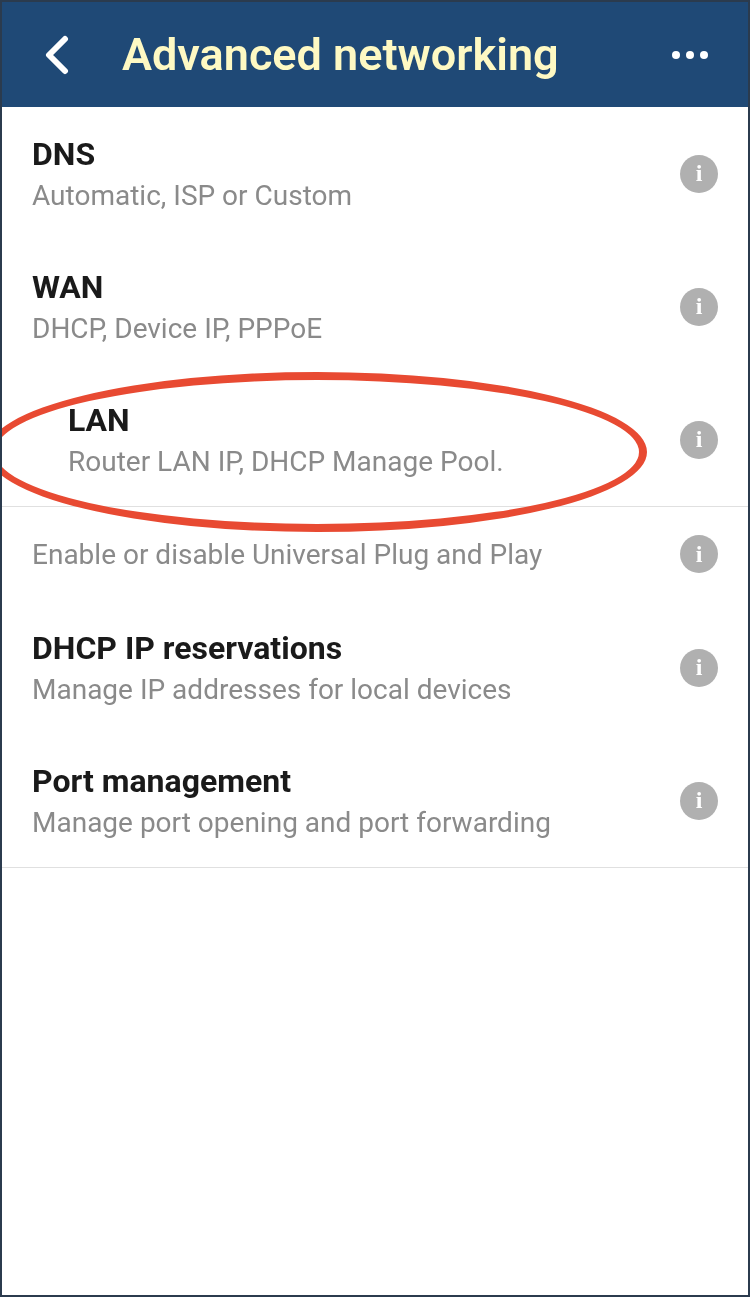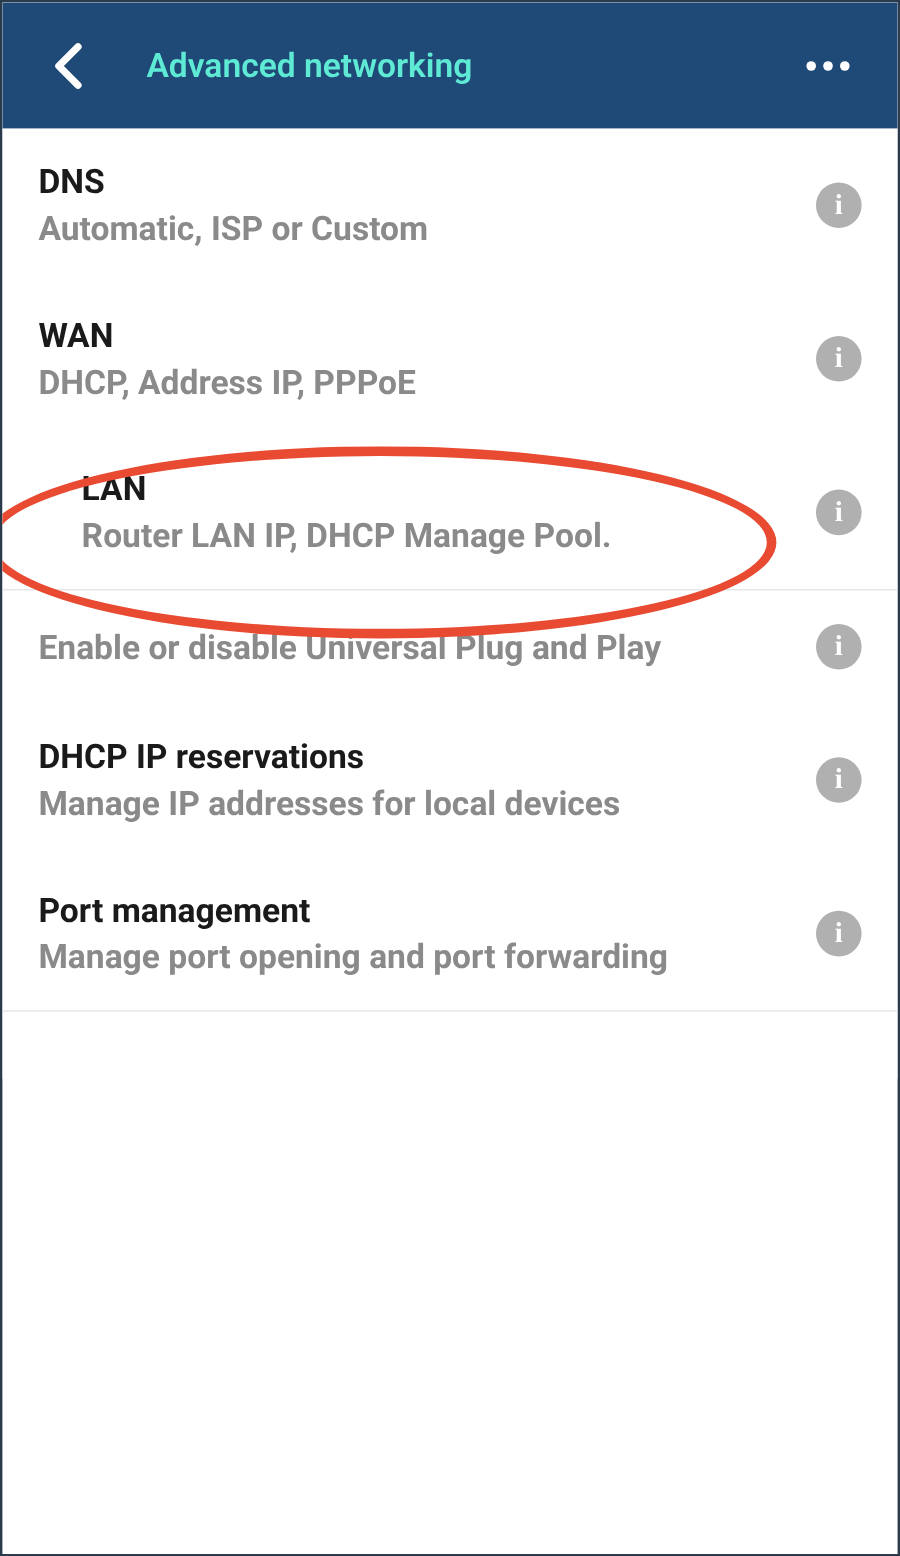--- a/index.html
+++ b/index.html
@@ -26,22 +26,22 @@
     }
     .back-button {
       width: 50px;
       height: 50px;
       display: flex;
       align-items: center;
       justify-content: center;
       cursor: pointer;
     }
     .header-title {
-      color: #5eead4;
-      font-size: 28px;
+      color: #fef9c3;
+      font-size: 45px;
       font-weight: 600;
       margin-left: 40px;
     }
     .more-button {
       position: absolute;
       right: 30px;
       display: flex;
       gap: 6px;
       cursor: pointer;
       padding: 10px;
@@ -60,28 +60,28 @@
       display: flex;
       align-items: center;
       justify-content: space-between;
       cursor: pointer;
       position: relative;
     }
     .item-text {
       flex: 1;
     }
     .item-title {
-      font-size: 28px;
+      font-size: 32px;
       font-weight: 700;
       color: #1a1a1a;
       margin-bottom: 6px;
     }
     .item-subtitle {
       font-size: 28px;
-      font-weight: 700;
+      font-weight: 400;
       color: #8a8a8a;
     }
     .info-icon {
       width: 38px;
       height: 38px;
       background: #b0b0b0;
       border-radius: 50%;
       display: flex;
       align-items: center;
       justify-content: center;
@@ -128,21 +128,21 @@
     <div class="item-text">
       <div class="item-title">DNS</div>
       <div class="item-subtitle">Automatic, ISP or Custom</div>
     </div>
     <div class="info-icon">i</div>
   </div>
 
   <div class="list-item">
     <div class="item-text">
       <div class="item-title">WAN</div>
-      <div class="item-subtitle">DHCP, Address IP, PPPoE</div>
+      <div class="item-subtitle">DHCP, Device IP, PPPoE</div>
     </div>
     <div class="info-icon">i</div>
   </div>
 
   <div class="list-item" style="position:relative;margin-left:36px;">
     <div class="item-text">
       <div class="item-title">LAN</div>
       <div class="item-subtitle">Router LAN IP, DHCP Manage Pool.</div>
     </div>
     <div class="info-icon">i</div>

